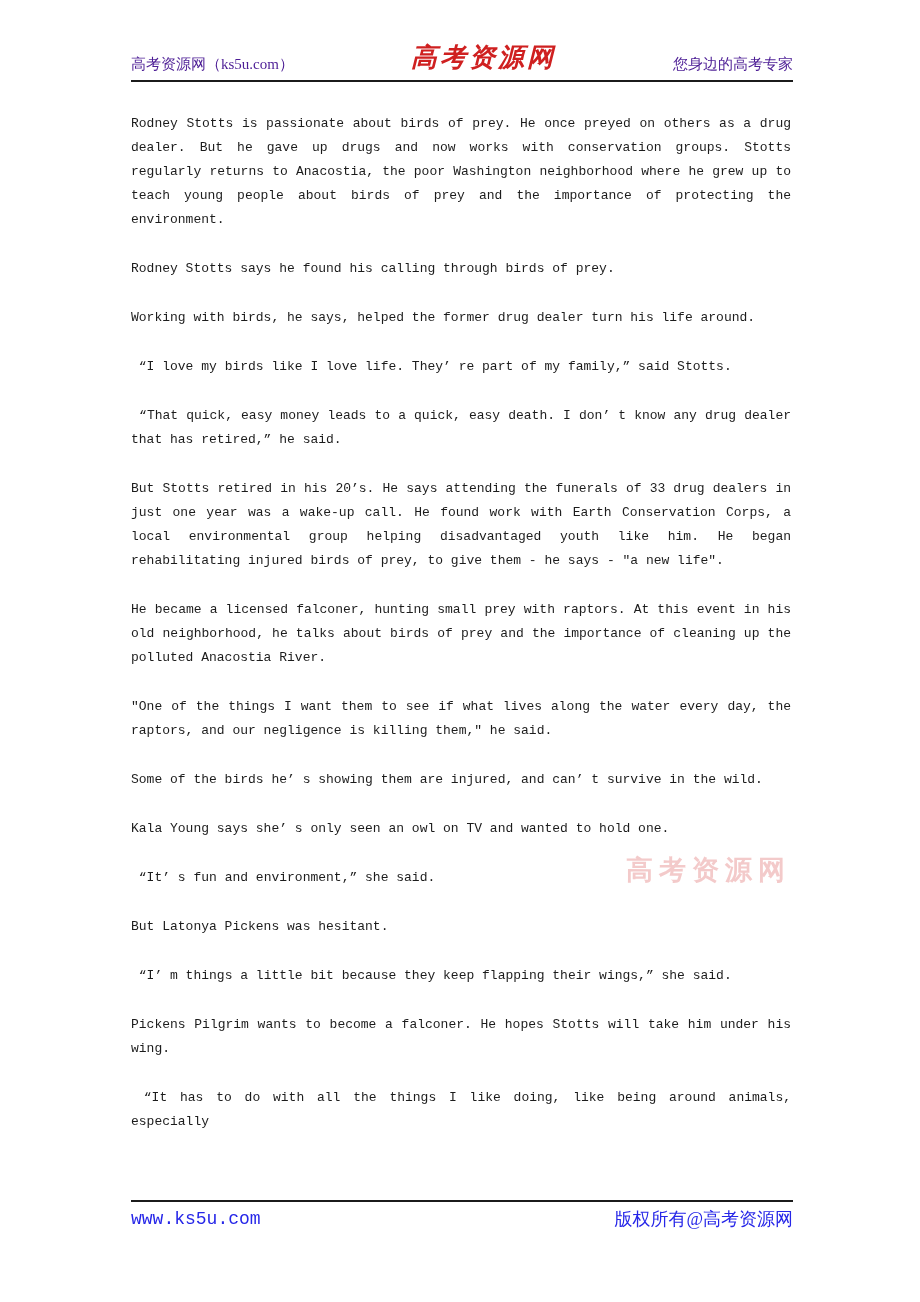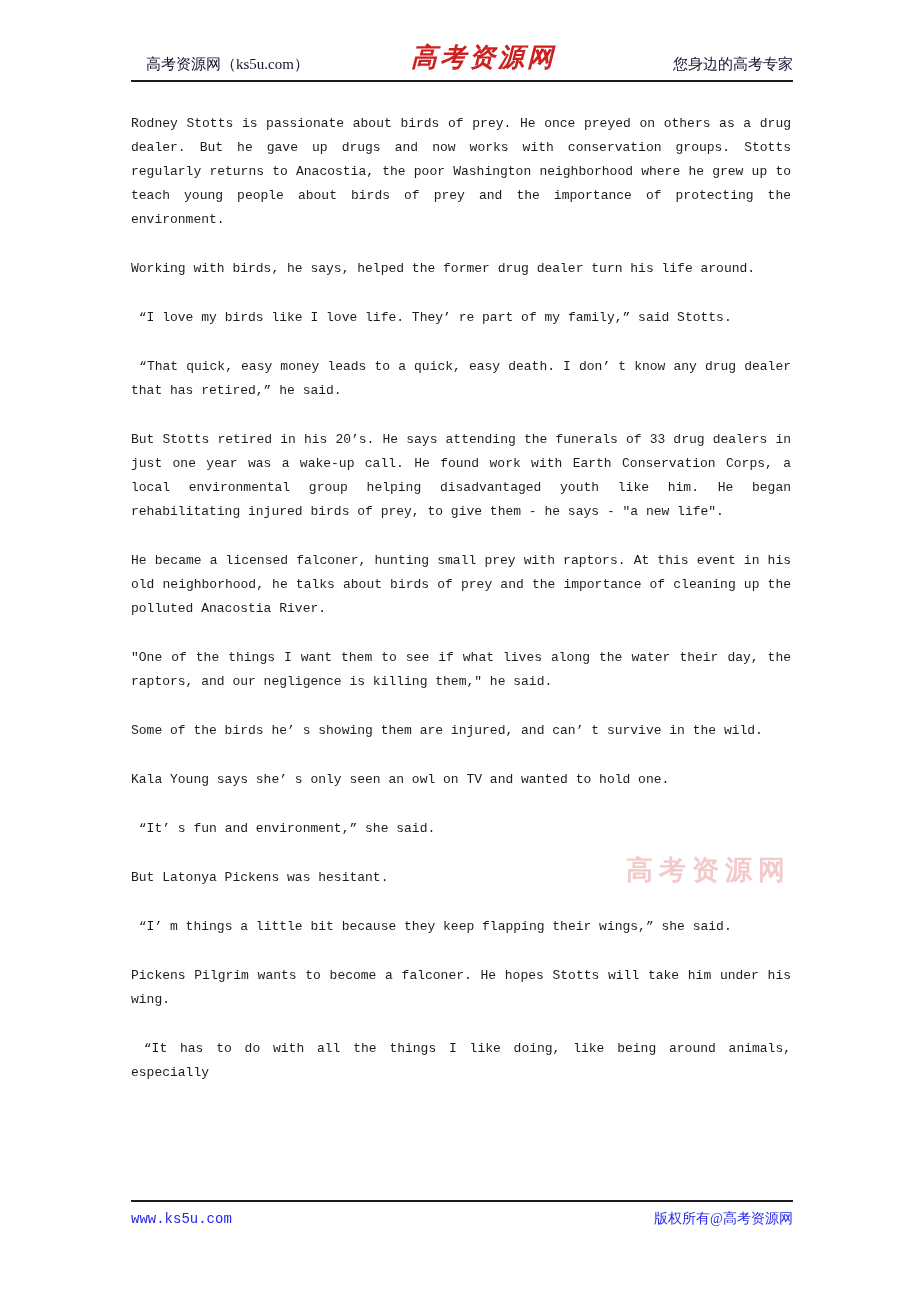--- a/index.html
+++ b/index.html
@@ -24,24 +24,23 @@
     width: 662px;
     display: flex;
     justify-content: space-between;
     align-items: flex-end;
     border-bottom: 2px solid #1b1b1b;
     padding-bottom: 6px;
   }
   .header-side {
     font-family: "Liberation Serif", "DejaVu Serif", serif;
     font-size: 15px;
-    color: #0f172a;
+    color: #4c1d95;
     line-height: 20px;
     white-space: nowrap;
-    margin-left: 15px;
   }
   .logo {
     font-family: "DejaVu Serif", serif;
     font-weight: bold;
     font-style: italic;
     font-size: 26px;
     letter-spacing: 3px;
     line-height: 30px;
     position: relative;
     top: -2px;
@@ -78,21 +77,21 @@
   
   .footer {
     position: absolute;
     left: 131px;
     top: 1200px;
     width: 662px;
     border-top: 2px solid #1b1b1b;
     padding-top: 8px;
     display: flex;
     justify-content: space-between;
-    font-size: 14px;
+    font-size: 18px;
     line-height: 18px;
   }
   .footer-left {
     font-family: "Liberation Mono", "DejaVu Sans Mono", monospace;
   }
   .footer-right {
     font-family: "Liberation Serif", "DejaVu Serif", serif;
     text-align: center;
   }
 </style>
@@ -104,26 +103,27 @@
   <div class="header">
     <span class="header-side">高考资源网（ks5u.com）</span>
     <span class="logo" style="color: rgb(207, 32, 32);">高考资源网</span>
     <span class="header-side">您身边的高考专家</span>
   </div>
 
   <div class="watermark" style="color: rgb(235, 159, 159);">高考资源网</div>
 
   <div class="body-text">
     <p>Rodney Stotts is passionate about birds of prey. He once preyed on others as a drug dealer. But he gave up drugs and now works with conservation groups. Stotts regularly returns to Anacostia, the poor Washington neighborhood where he grew up to teach young people about birds of prey and the importance of protecting the environment.</p>
+    <p>Rodney Stotts says he found his calling through birds of prey.</p>
     <p>Working with birds, he says, helped the former drug dealer turn his life around.</p>
     <p> “I love my birds like I love life. They’ re part of my family,” said Stotts.</p>
     <p> “That quick, easy money leads to a quick, easy death. I don’ t know any drug dealer that has retired,” he said.</p>
     <p>But Stotts retired in his 20’s. He says attending the funerals of 33 drug dealers in just one year was a wake-up call. He found work with Earth Conservation Corps, a local environmental group helping disadvantaged youth like him. He began rehabilitating injured birds of prey, to give them - he says - ″a new life″.</p>
     <p>He became a licensed falconer, hunting small prey with raptors. At this event in his old neighborhood, he talks about birds of prey and the importance of cleaning up the polluted Anacostia River.</p>
-    <p>″One of the things I want them to see if what lives along the water their day, the raptors, and our negligence is killing them,″ he said.</p>
+    <p>″One of the things I want them to see if what lives along the water every day, the raptors, and our negligence is killing them,″ he said.</p>
     <p>Some of the birds he’ s showing them are injured, and can’ t survive in the wild.</p>
     <p>Kala Young says she’ s only seen an owl on TV and wanted to hold one.</p>
     <p> “It’ s fun and environment,” she said.</p>
     <p>But Latonya Pickens was hesitant.</p>
     <p> “I’ m things a little bit because they keep flapping their wings,” she said.</p>
     <p>Pickens Pilgrim wants to become a falconer. He hopes Stotts will take him under his wing.</p>
     <p> “It has to do with all the things I like doing, like being around animals, especially</p>
   </div>
 
   <div class="footer">

